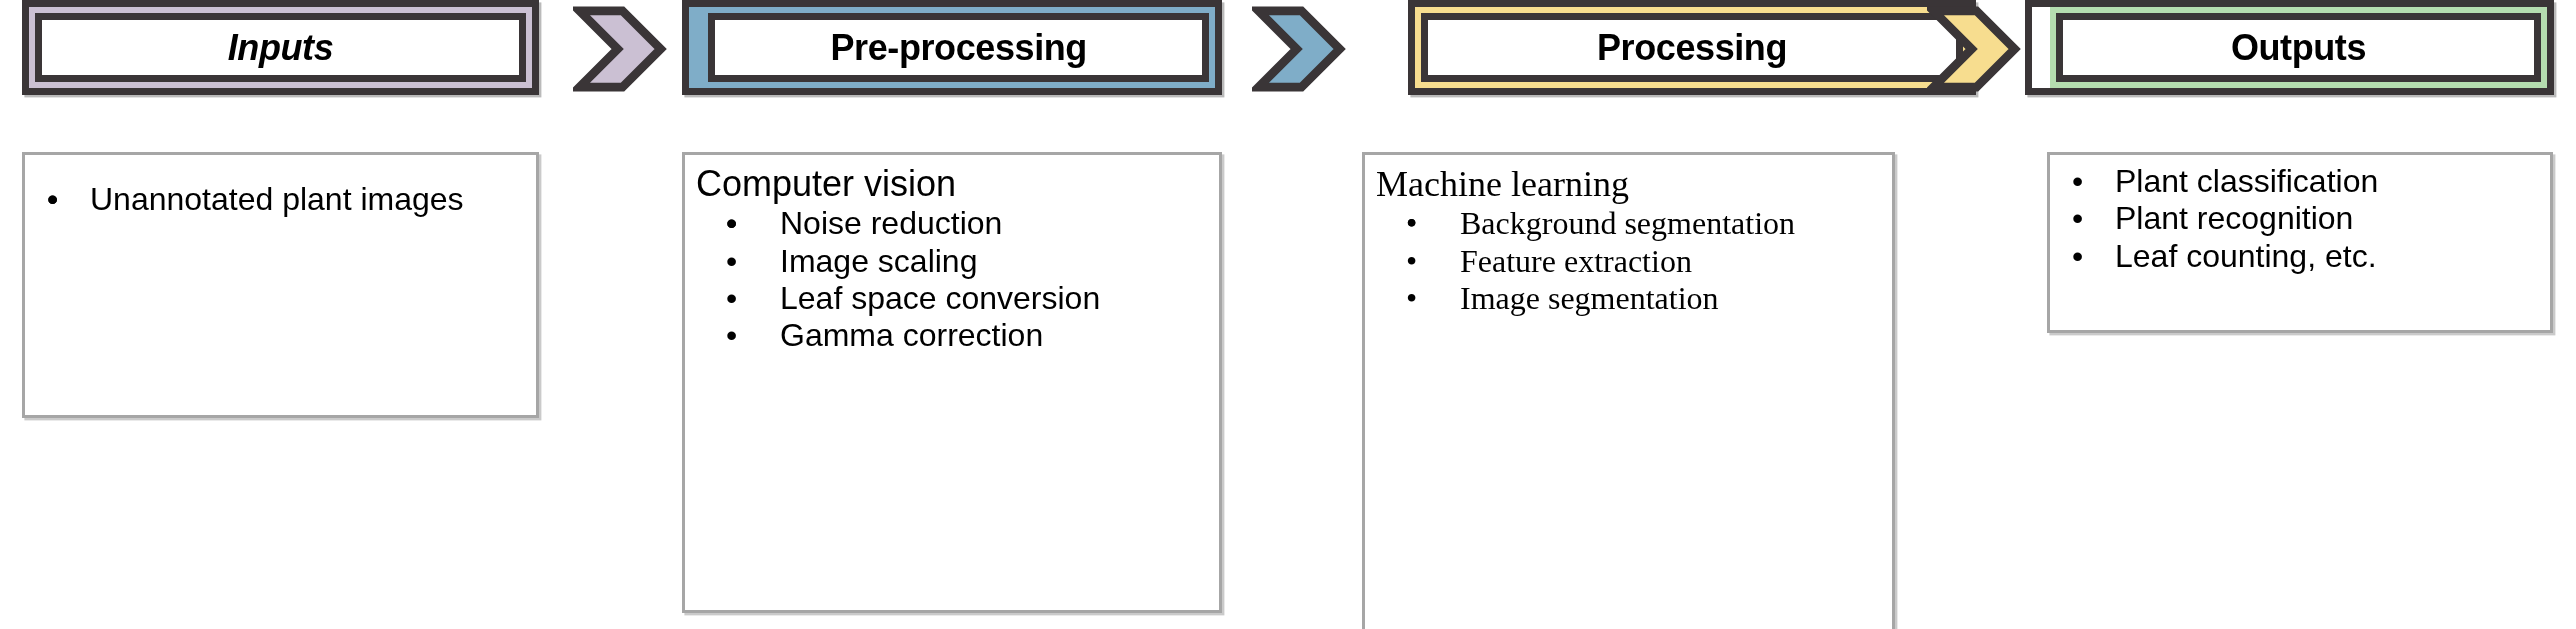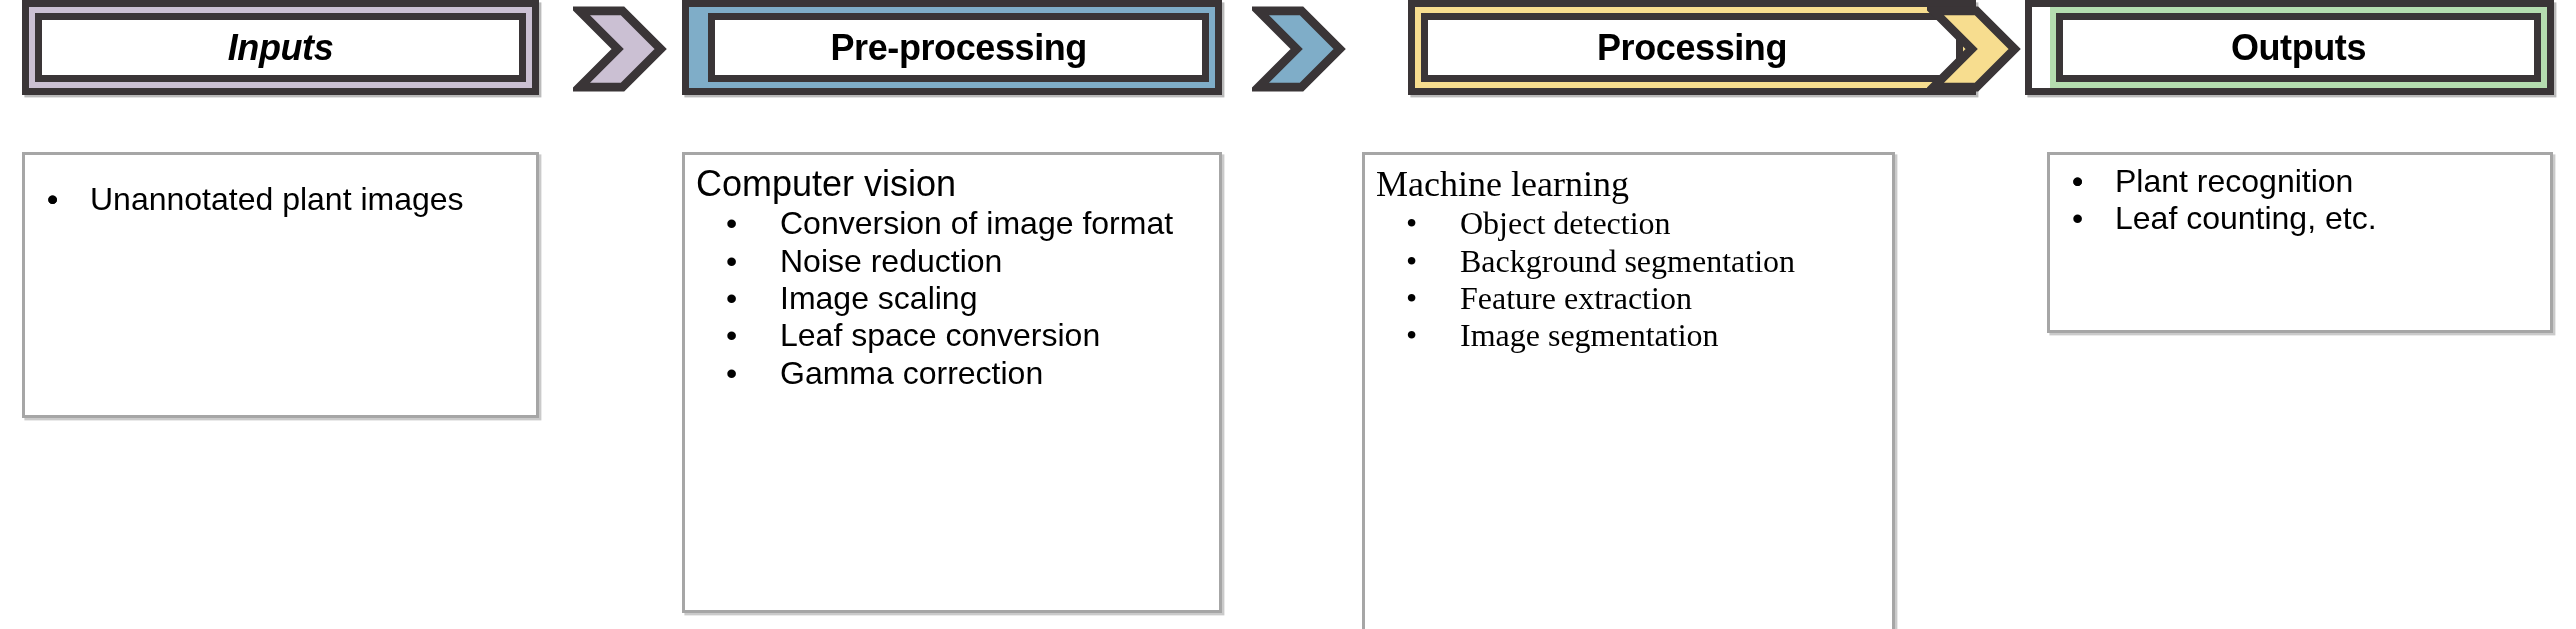--- a/index.html
+++ b/index.html
@@ -138,21 +138,20 @@
         </div>
       </div>
     </div>
   </div>
 
   <div class="content-box" style="left:682px; top:152px; width:540px; height:461px;">
     <div class="lead">Computer vision</div>
     <ul class="blist sub">
       <li>
         <span class="bullet">•</span>
-        <span>Conversion of image format</span>
       </li>
       <li>
         <span class="bullet">•</span>
         <span>Noise reduction</span>
       </li>
       <li>
         <span class="bullet">•</span>
         <span>Image scaling</span>
       </li>
       <li>
@@ -180,21 +179,20 @@
         </div>
       </div>
     </div>
   </div>
 
   <div class="content-box" style="left:1362px; top:152px; width:533px; height:495px;font-family:Liberation Serif, serif;">
     <div class="lead">Machine learning</div>
     <ul class="blist sub">
       <li>
         <span class="bullet">•</span>
-        <span>Object detection</span>
       </li>
       <li>
         <span class="bullet">•</span>
         <span>Background segmentation</span>
       </li>
       <li>
         <span class="bullet">•</span>
         <span>Feature extraction</span>
       </li>
       <li>
@@ -217,20 +215,21 @@
           <span class="hdr-title">Outputs</span>
         </div>
       </div>
     </div>
   </div>
 
   <div class="content-box" style="left:2047px; top:152px; width:506px; height:181px;">
     <ul class="blist top">
       <li>
         <span class="bullet">•</span>
+        <span>Plant classification</span>
       </li>
       <li>
         <span class="bullet">•</span>
         <span>Plant recognition</span>
       </li>
       <li>
         <span class="bullet">•</span>
         <span>Leaf counting, etc.</span>
       </li>
     </ul>

